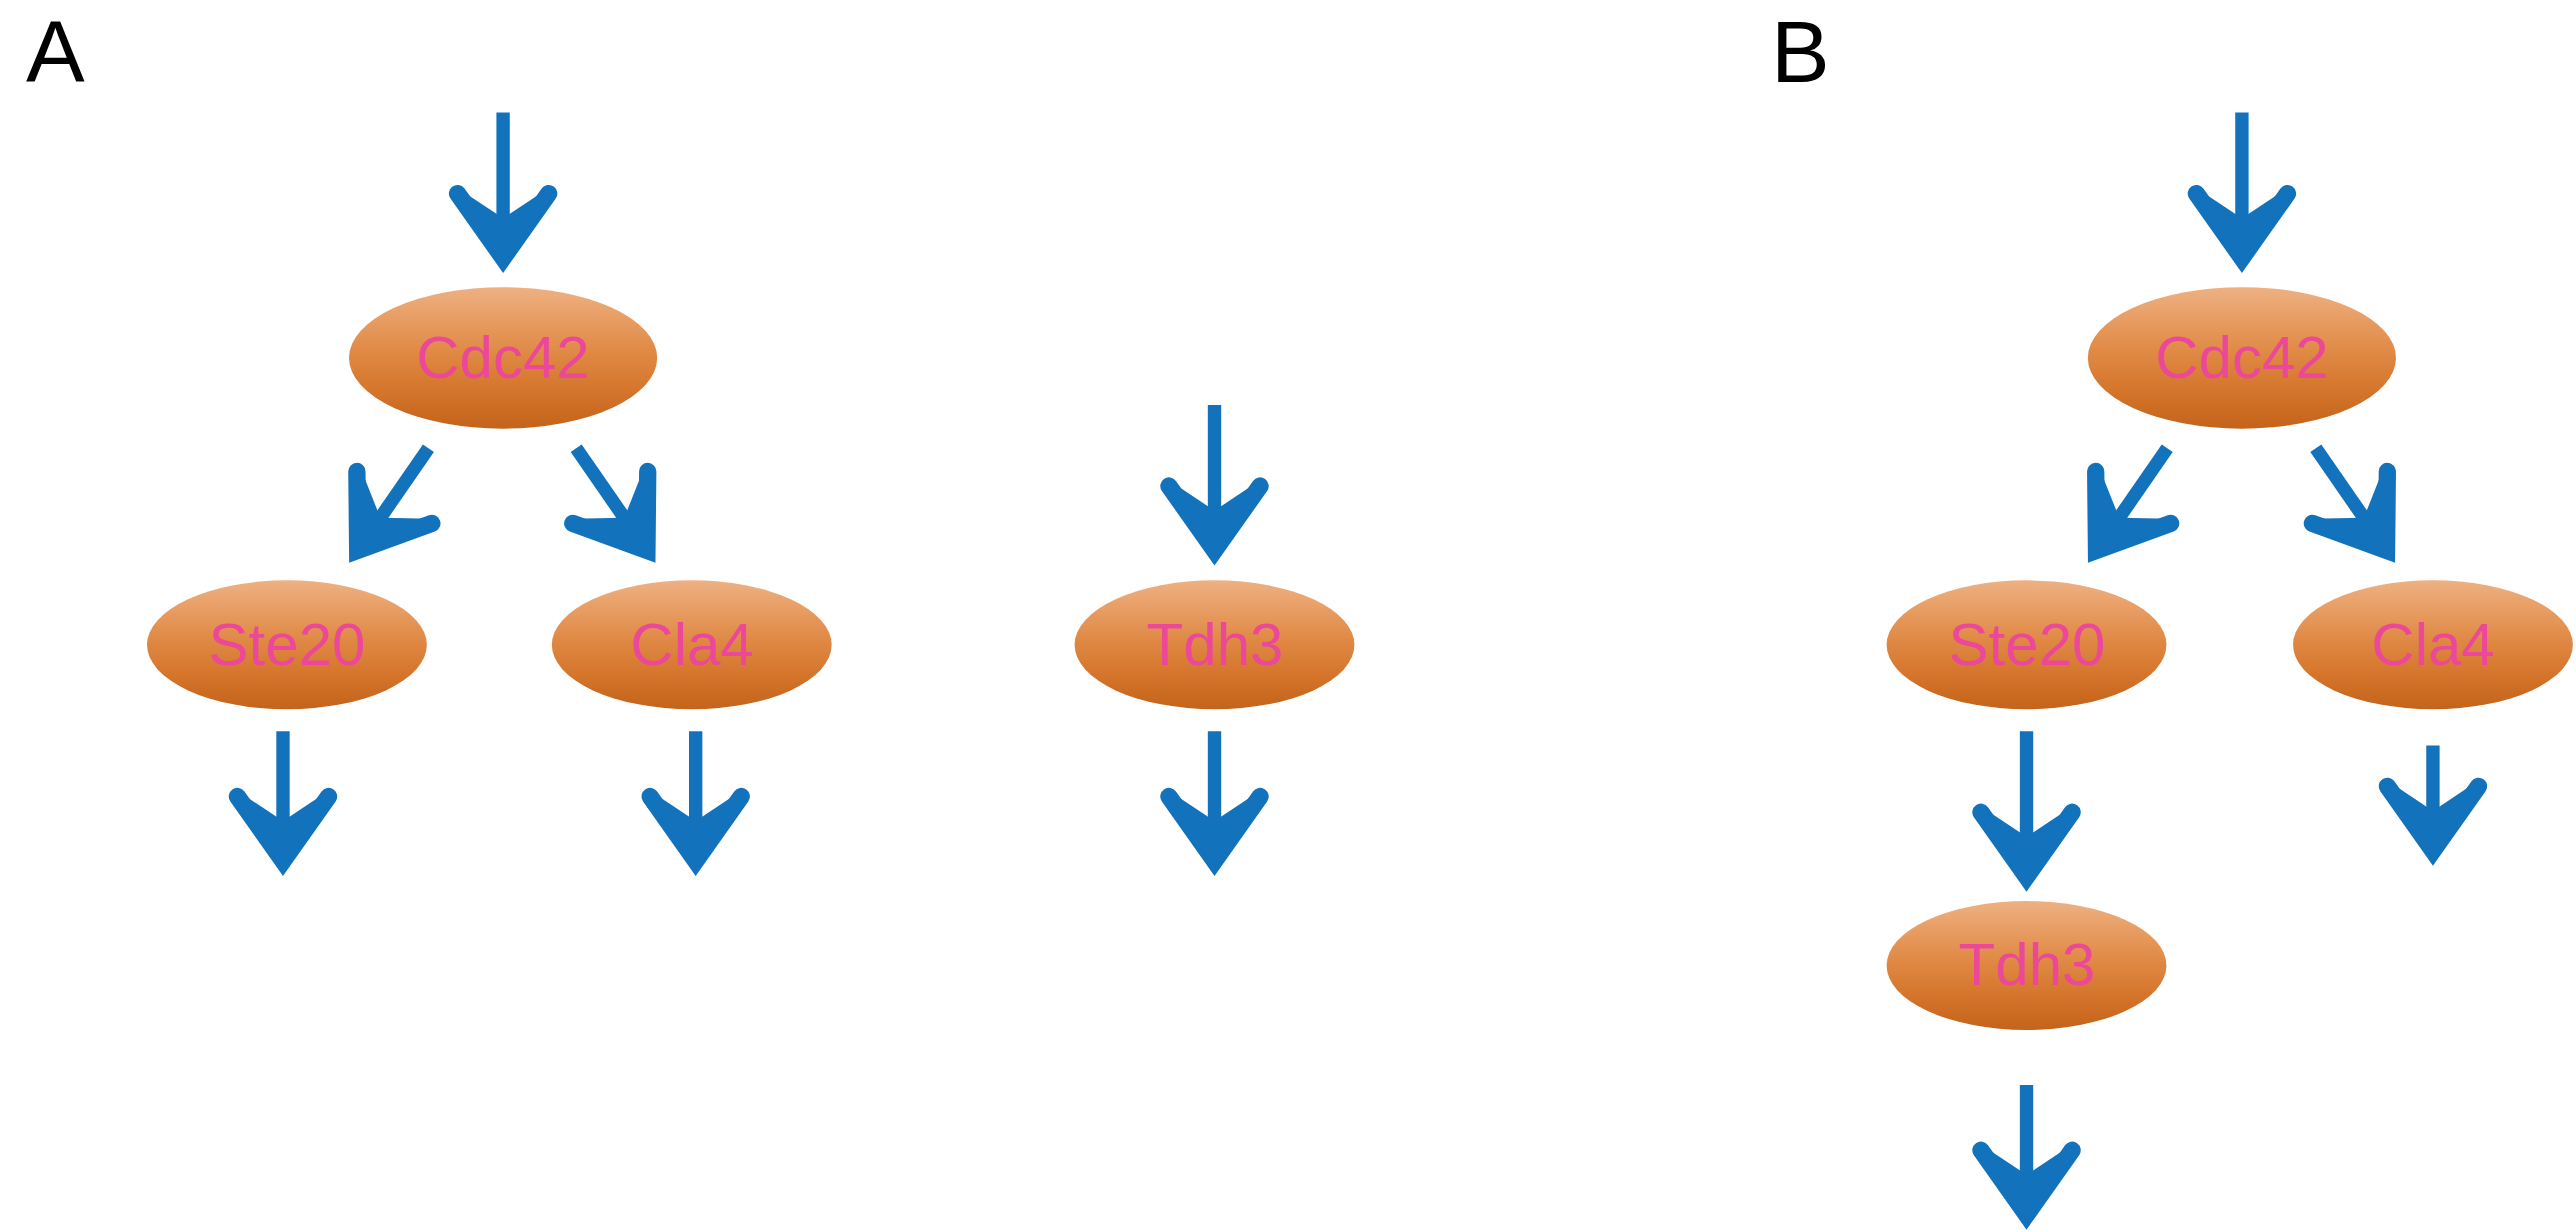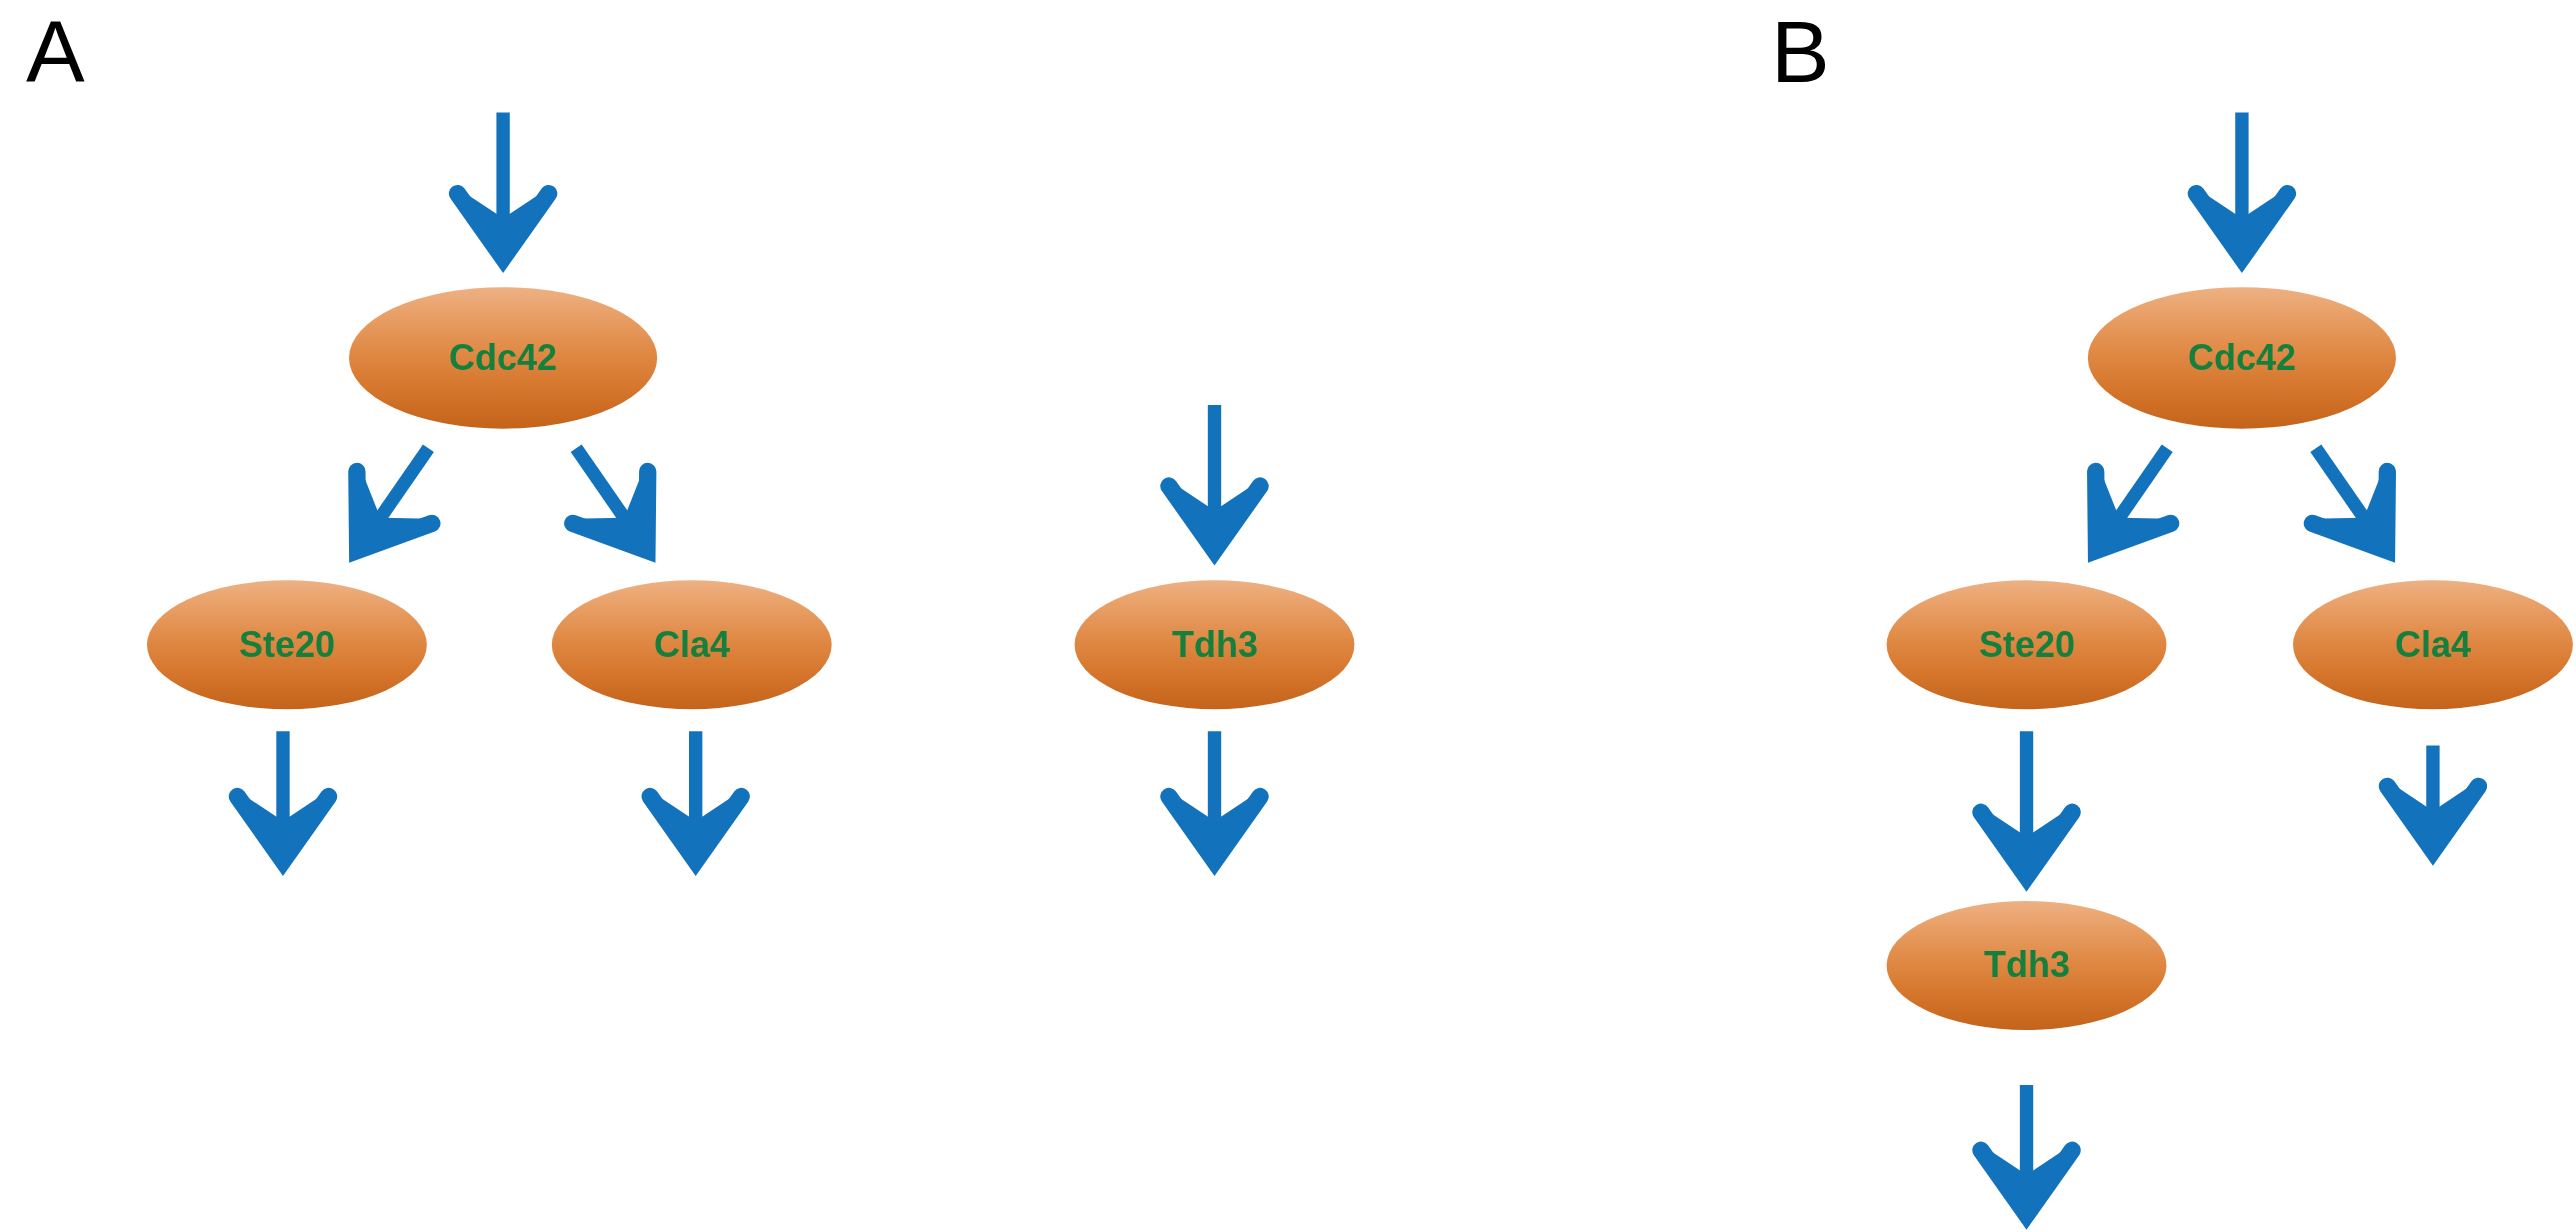--- a/index.html
+++ b/index.html
@@ -33,23 +33,23 @@
     font-weight: 400;
     color: #000000;
     line-height: 1;
     letter-spacing: 0px;
     user-select: none;
   }
   .node-label {
     position: absolute;
     transform: translate(-50%, -50%);
     font-family: "Liberation Sans", sans-serif;
-    font-size: 36px;
-    font-weight: 700;
-    color: #15803d;
+    font-size: 60px;
+    font-weight: 400;
+    color: #ec4899;
     white-space: nowrap;
     line-height: 1;
     user-select: none;
     pointer-events: none;
   }
 </style>
 </head>
 <body>
 
 <div id="stage">

